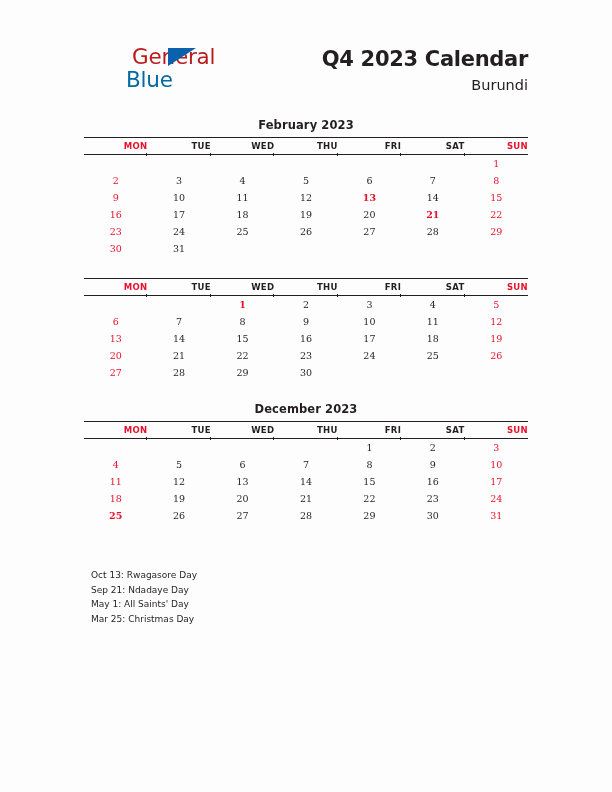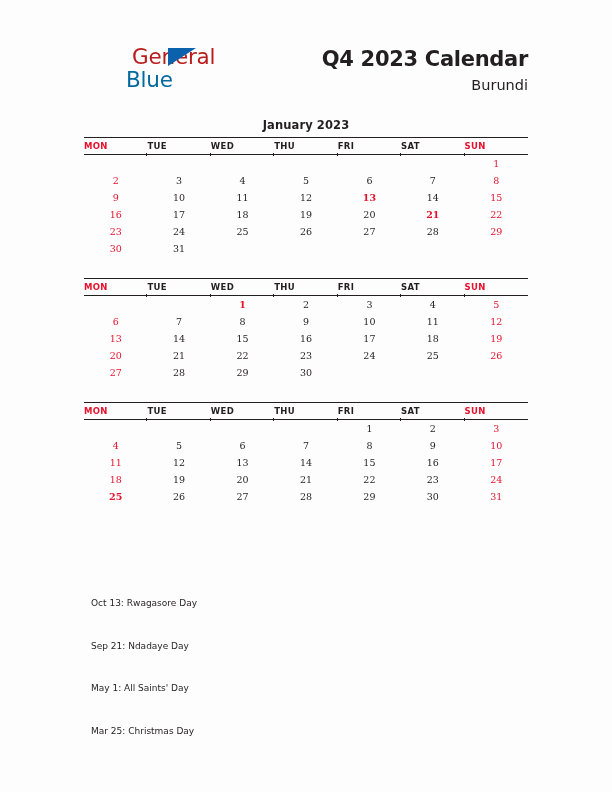--- a/index.html
+++ b/index.html
@@ -110,21 +110,21 @@
   table.cal {
     width: 444px;
     border-collapse: collapse;
     table-layout: fixed;
   }
   table.cal th {
     font-size: 8.5px;
     font-weight: bold;
     letter-spacing: 0.3px;
     padding: 3px 0 3px 0;
-    text-align: left;
+    text-align: right;
     border-top: 1px solid #231f20;
     border-bottom: 1.6px solid #231f20;
     font-family: "DejaVu Sans", sans-serif;
     color: #231f20;
     position: relative;
   }
   table.cal th.weekend { color: #e8112d; }
   table.cal th .tick {
     position: absolute;
     right: 0;
@@ -153,21 +153,20 @@
     left: 91px;
     top: 568px;
     width: 330px;
   }
   .holiday-line {
     font-size: 9px;
     line-height: 14.5px;
     color: #231f20;
     font-family: "DejaVu Sans", sans-serif;
     white-space: nowrap;
-    margin-top: 28px;
   }
 </style>
 </head>
 <body>
 
 <div class="header">
 
   <div class="logo">
     <span class="logo-general">General</span>
     <span class="logo-triangle"></span>
@@ -176,21 +175,21 @@
 
   <div class="title-block">
     <div class="title-main">Q4 2023 Calendar</div>
     <div class="title-sub">Burundi</div>
   </div>
 
 </div>
 
 <div class="months" id="months-container">
     <div class="month">
-      <div class="month-title">January 2023</div>
+      <div class="month-title">February 2023</div>
       <table class="cal">
         <thead>
           <tr>
             <th class="weekend">MON<span class="tick"></span></th>
             <th>TUE<span class="tick"></span></th>
             <th>WED<span class="tick"></span></th>
             <th>THU<span class="tick"></span></th>
             <th>FRI<span class="tick"></span></th>
             <th>SAT<span class="tick"></span></th>
             <th class="weekend">SUN</th>
@@ -310,20 +309,21 @@
             <td class="">29</td>
             <td class="">30</td>
             <td class="empty"></td>
             <td class="empty"></td>
             <td class="empty"></td>
           </tr>
         </tbody>
       </table>
     </div>
     <div class="month">
+      <div class="month-title">December 2023</div>
       <table class="cal">
         <thead>
           <tr>
             <th class="weekend">MON<span class="tick"></span></th>
             <th>TUE<span class="tick"></span></th>
             <th>WED<span class="tick"></span></th>
             <th>THU<span class="tick"></span></th>
             <th>FRI<span class="tick"></span></th>
             <th>SAT<span class="tick"></span></th>
             <th class="weekend">SUN</th>

